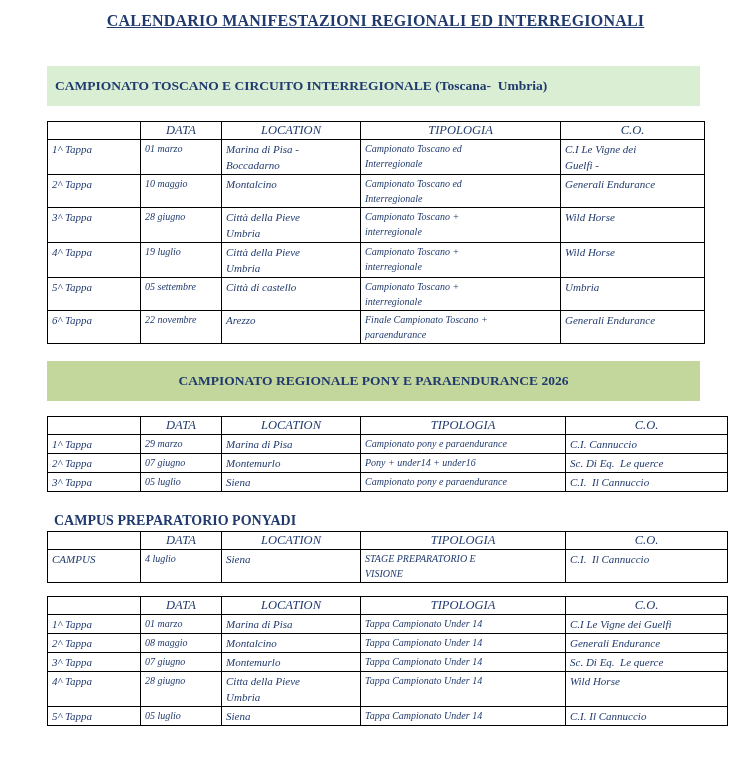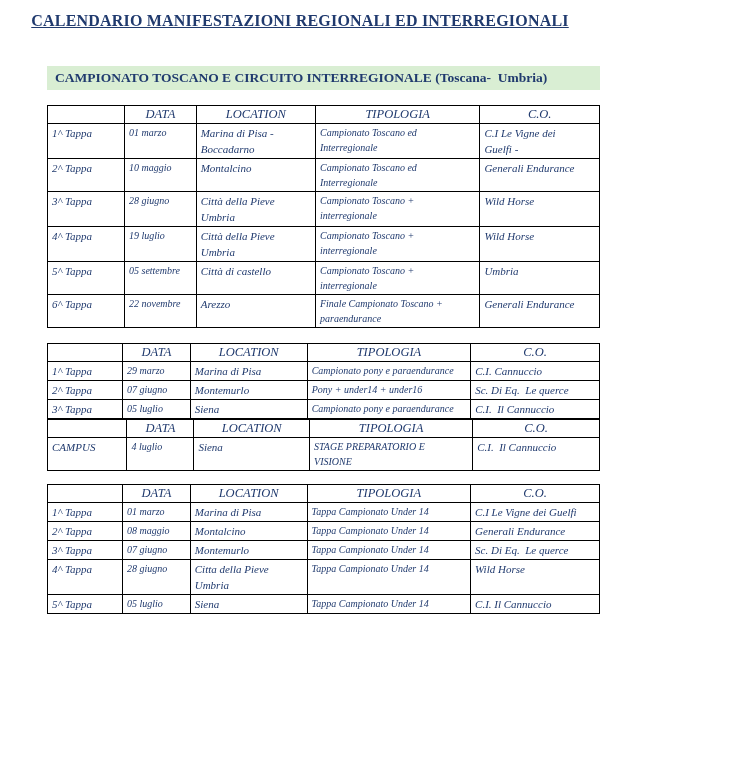--- a/index.html
+++ b/index.html
@@ -1,31 +1,31 @@
 <!DOCTYPE html>
 <html style="--navy: #203A6E; --green-light: #D9EED3; --green-olive: #C3D69B; --border: #000000; --page-bg: #FFFFFF;"><head>
 <meta charset="utf-8">
 <style>
   * { box-sizing: border-box; }
   html, body { margin: 0; padding: 0; background: #fff; }
   .page {
-    width: 600px; height: 771px; overflow: hidden; position: relative;
+    width: 751px; height: 771px; overflow: hidden; position: relative;
     background: var(--page-bg, #ffffff);
     font-family: "Liberation Serif", serif;
     color: var(--navy, #203A6E);
     border-radius: 6px;
   }
   .title {
     margin: 12px 10px 0 10px;
     font-size: 16px; font-weight: bold; text-align: center;
     text-decoration: underline; letter-spacing: .2px;
     color: var(--navy, #203A6E);
   }
   .bar {
-    width: 653px; margin-left: 47px; padding: 4px 8px;
+    width: 653px; margin-left: 47px; padding: 12px 8px;
     font-weight: bold; font-size: 13.5px; line-height: 16px;
     white-space: pre-wrap; color: var(--navy, #203A6E);
   }
   .bar.light { background: var(--green-light, #D9EED3); text-align: left; }
   .bar.olive { background: var(--green-olive, #C3D69B); text-align: center; }
   .m-bar1 { margin-top: 36px; }
   .m-bar2 { margin-top: 17px; }
   .m-bar3 { margin-top: 20px; }
   .plain-heading {
     margin: 21px 0 2px 47px; padding-left: 7px;
@@ -121,20 +121,21 @@
         <td class="cl">6^ Tappa</td>
         <td class="cd">22 novembre</td>
         <td class="cloc">Arezzo</td>
         <td class="ctip">Finale Campionato Toscano +
 paraendurance</td>
         <td class="cco">Generali Endurance</td>
       </tr>
     </tbody>
   </table>
 
+  <div class="bar olive m-bar2">CAMPIONATO REGIONALE PONY E PARAENDURANCE 2026</div>
 
   <table class="cal m-t2">
     <colgroup>
       <col style="width:93px">
         <col style="width:81px">
         <col style="width:139px">
         <col style="width:205px">
         <col style="width:162px">
     </colgroup>
     <thead>
@@ -164,20 +165,21 @@
       <tr>
         <td class="cl">3^ Tappa</td>
         <td class="cd">05 luglio</td>
         <td class="cloc">Siena</td>
         <td class="ctip">Campionato pony e paraendurance</td>
         <td class="cco">C.I.  Il Cannuccio</td>
       </tr>
     </tbody>
   </table>
 
+  <div class="plain-heading">CAMPUS PREPARATORIO PONYADI</div>
 
   <table class="cal">
     <colgroup>
       <col style="width:93px">
         <col style="width:81px">
         <col style="width:139px">
         <col style="width:205px">
         <col style="width:162px">
     </colgroup>
     <thead>

